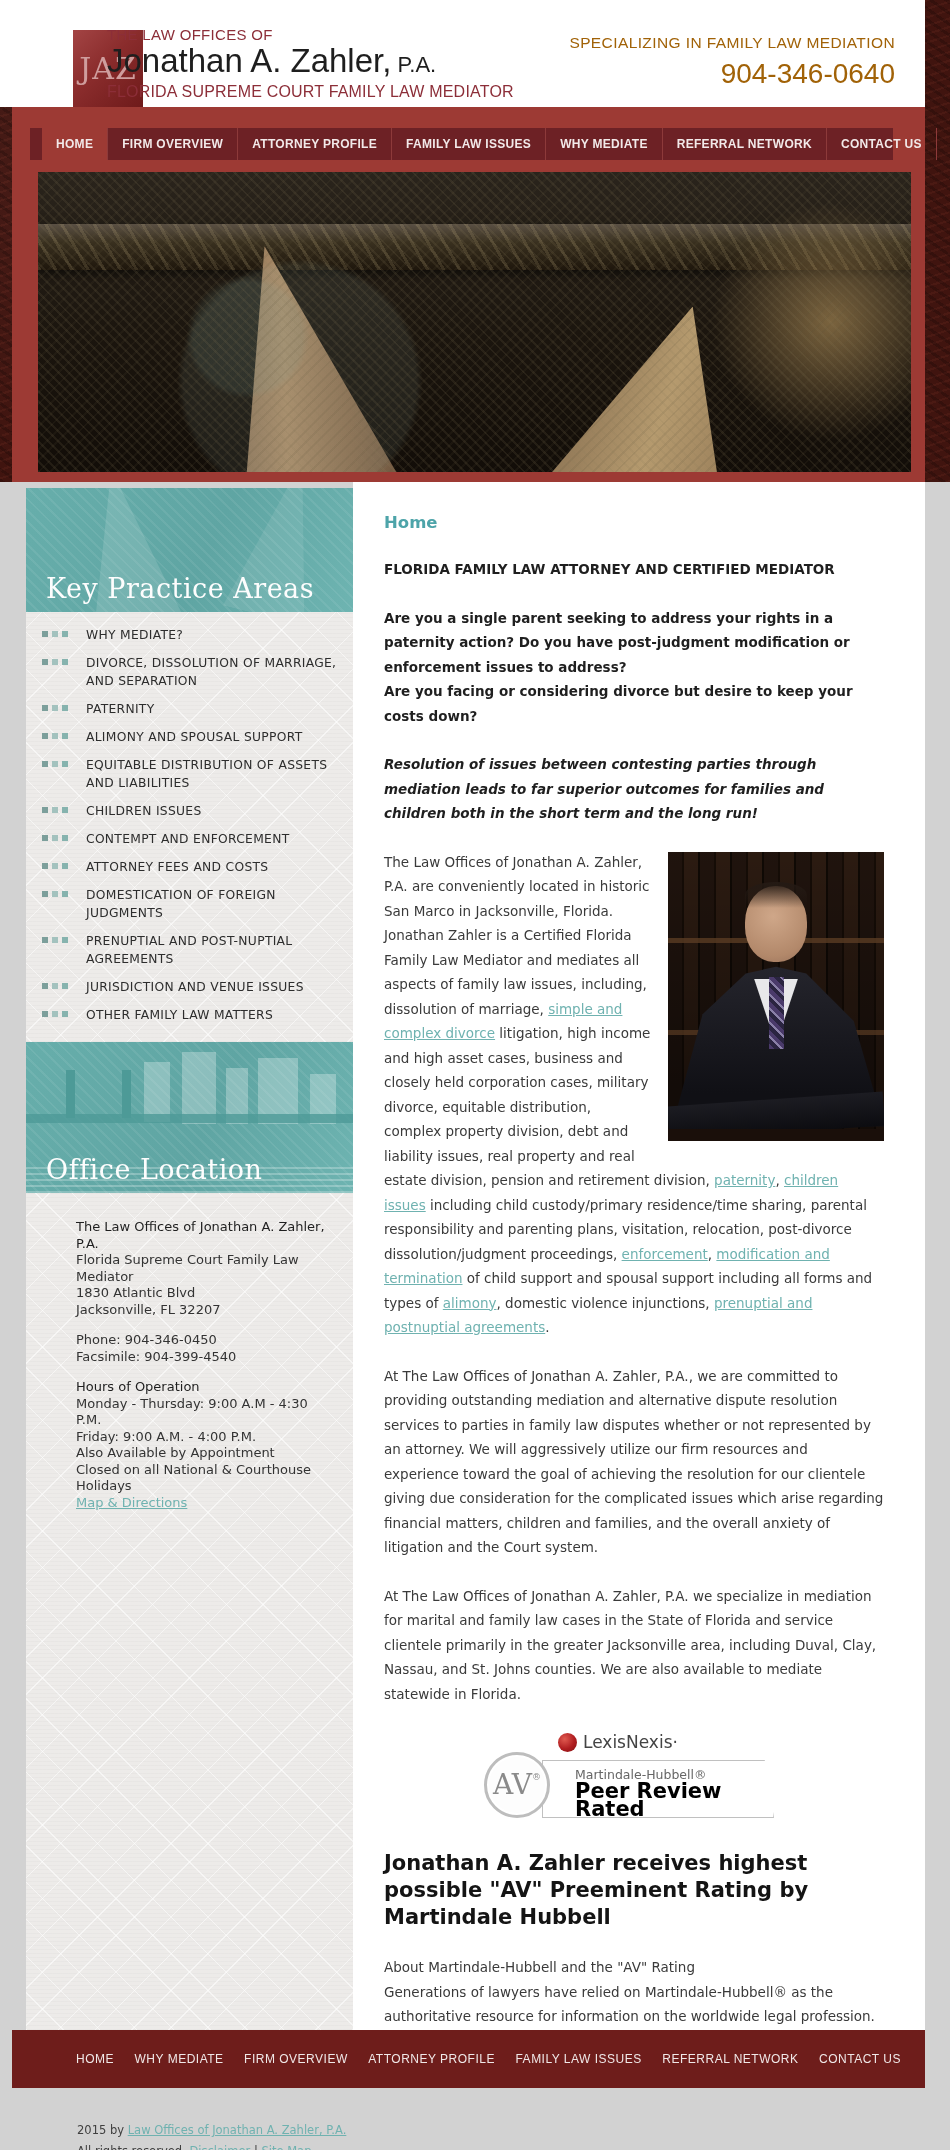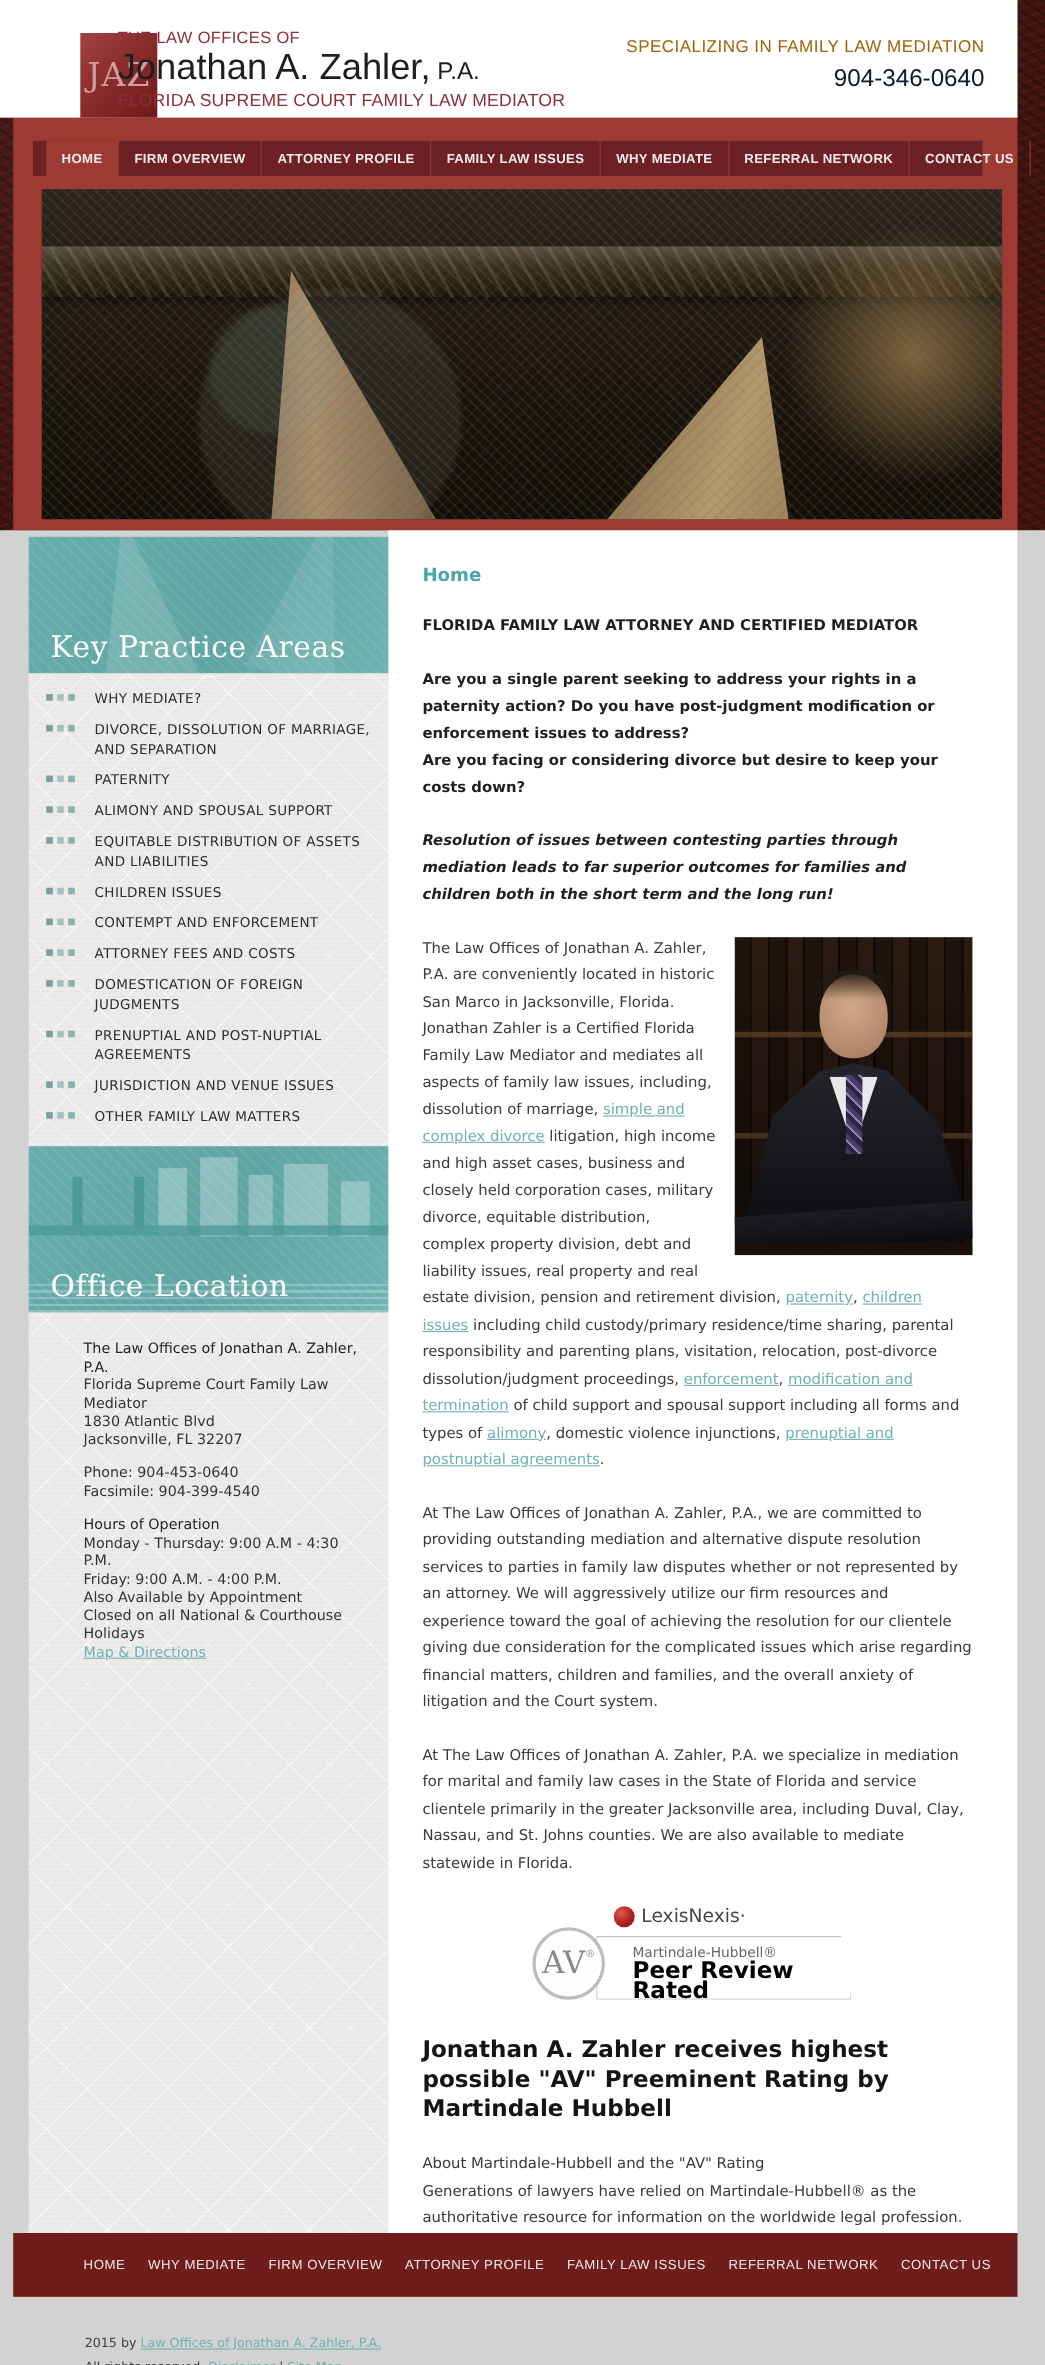--- a/index.html
+++ b/index.html
@@ -19,21 +19,21 @@
     background:linear-gradient(135deg,#a34444 0%,#8a2c2c 45%,#6e1a1a 100%);
     display:flex;align-items:center;justify-content:center;cursor:pointer;margin-left:48px;}
   .logo-box span{font-family:"DejaVu Serif",serif;font-size:30px;color:#cf9d9d;letter-spacing:1px;}
   .hdr-text{position:absolute;left:107px;top:26px;}
   .hdr-line1{font-family:"Liberation Sans",sans-serif;font-size:15px;color:#8c2e38;letter-spacing:.3px;}
   .hdr-name{font-family:"Liberation Sans",sans-serif;font-size:33px;color:#1e1e1e;line-height:36px;}
   .hdr-name .pa{font-size:22px;}
   .hdr-line3{font-family:"Liberation Sans",sans-serif;font-size:16px;color:#8c2e38;letter-spacing:.2px;}
   .hdr-right{position:absolute;right:30px;top:34px;text-align:right;}
   .hdr-spec{font-family:"Liberation Sans",sans-serif;font-size:15.5px;color:#a16207;letter-spacing:.4px;}
-  .hdr-phone{font-family:"Liberation Sans",sans-serif;font-size:22px;color:#0f172a;margin-top:6px;}
+  .hdr-phone{font-family:"Liberation Sans",sans-serif;font-size:28px;color:#a16207;margin-top:6px;}
 
   
   .navhero{margin-left:12px;width:913px;height:375px;background:#9d3a34;box-sizing:border-box;padding-top:21px;}
   .tabstrip{margin:0 32px 0 18px;height:32px;background:#6d2125;display:flex;align-items:stretch;padding-left:12px;}
   .tab{display:flex;align-items:center;padding:0 14px;border-right:1px solid #8d3a3a;
        font-family:"Liberation Sans",sans-serif;font-weight:bold;font-size:12px;color:#f2e9e9;
        letter-spacing:.3px;cursor:pointer;white-space:nowrap;}
   .tab.is-active{background:#9d3a34;}
   .hero{margin:12px 14px 0 26px;height:300px;position:relative;overflow:hidden;
     background:linear-gradient(180deg,#2a241c 0%,#1b150e 55%,#120d08 100%);}
@@ -332,21 +332,21 @@
         </div>
 
         <div class="office-info">
           <div class="b">The Law Offices of Jonathan A. Zahler, P.A.</div>
           <div>
               <div>Florida Supreme Court Family Law Mediator</div>
               <div>1830 Atlantic Blvd</div>
               <div>Jacksonville, FL 32207</div>
             </div>
           <div class="gap"></div>
-          <div>Phone: 904-453-0640</div>
+          <div>Phone: 904-346-0450</div>
           <div>Facsimile: 904-399-4540</div>
           <div class="gap"></div>
           <div class="b">Hours of Operation</div>
           <div>
               <div>Monday - Thursday: 9:00 A.M - 4:30 P.M.</div>
               <div>Friday: 9:00 A.M. - 4:00 P.M.</div>
               <div>Also Available by Appointment</div>
               <div>Closed on all National &amp; Courthouse Holidays</div>
             </div>
           <div class="tlink">Map &amp; Directions</div>

